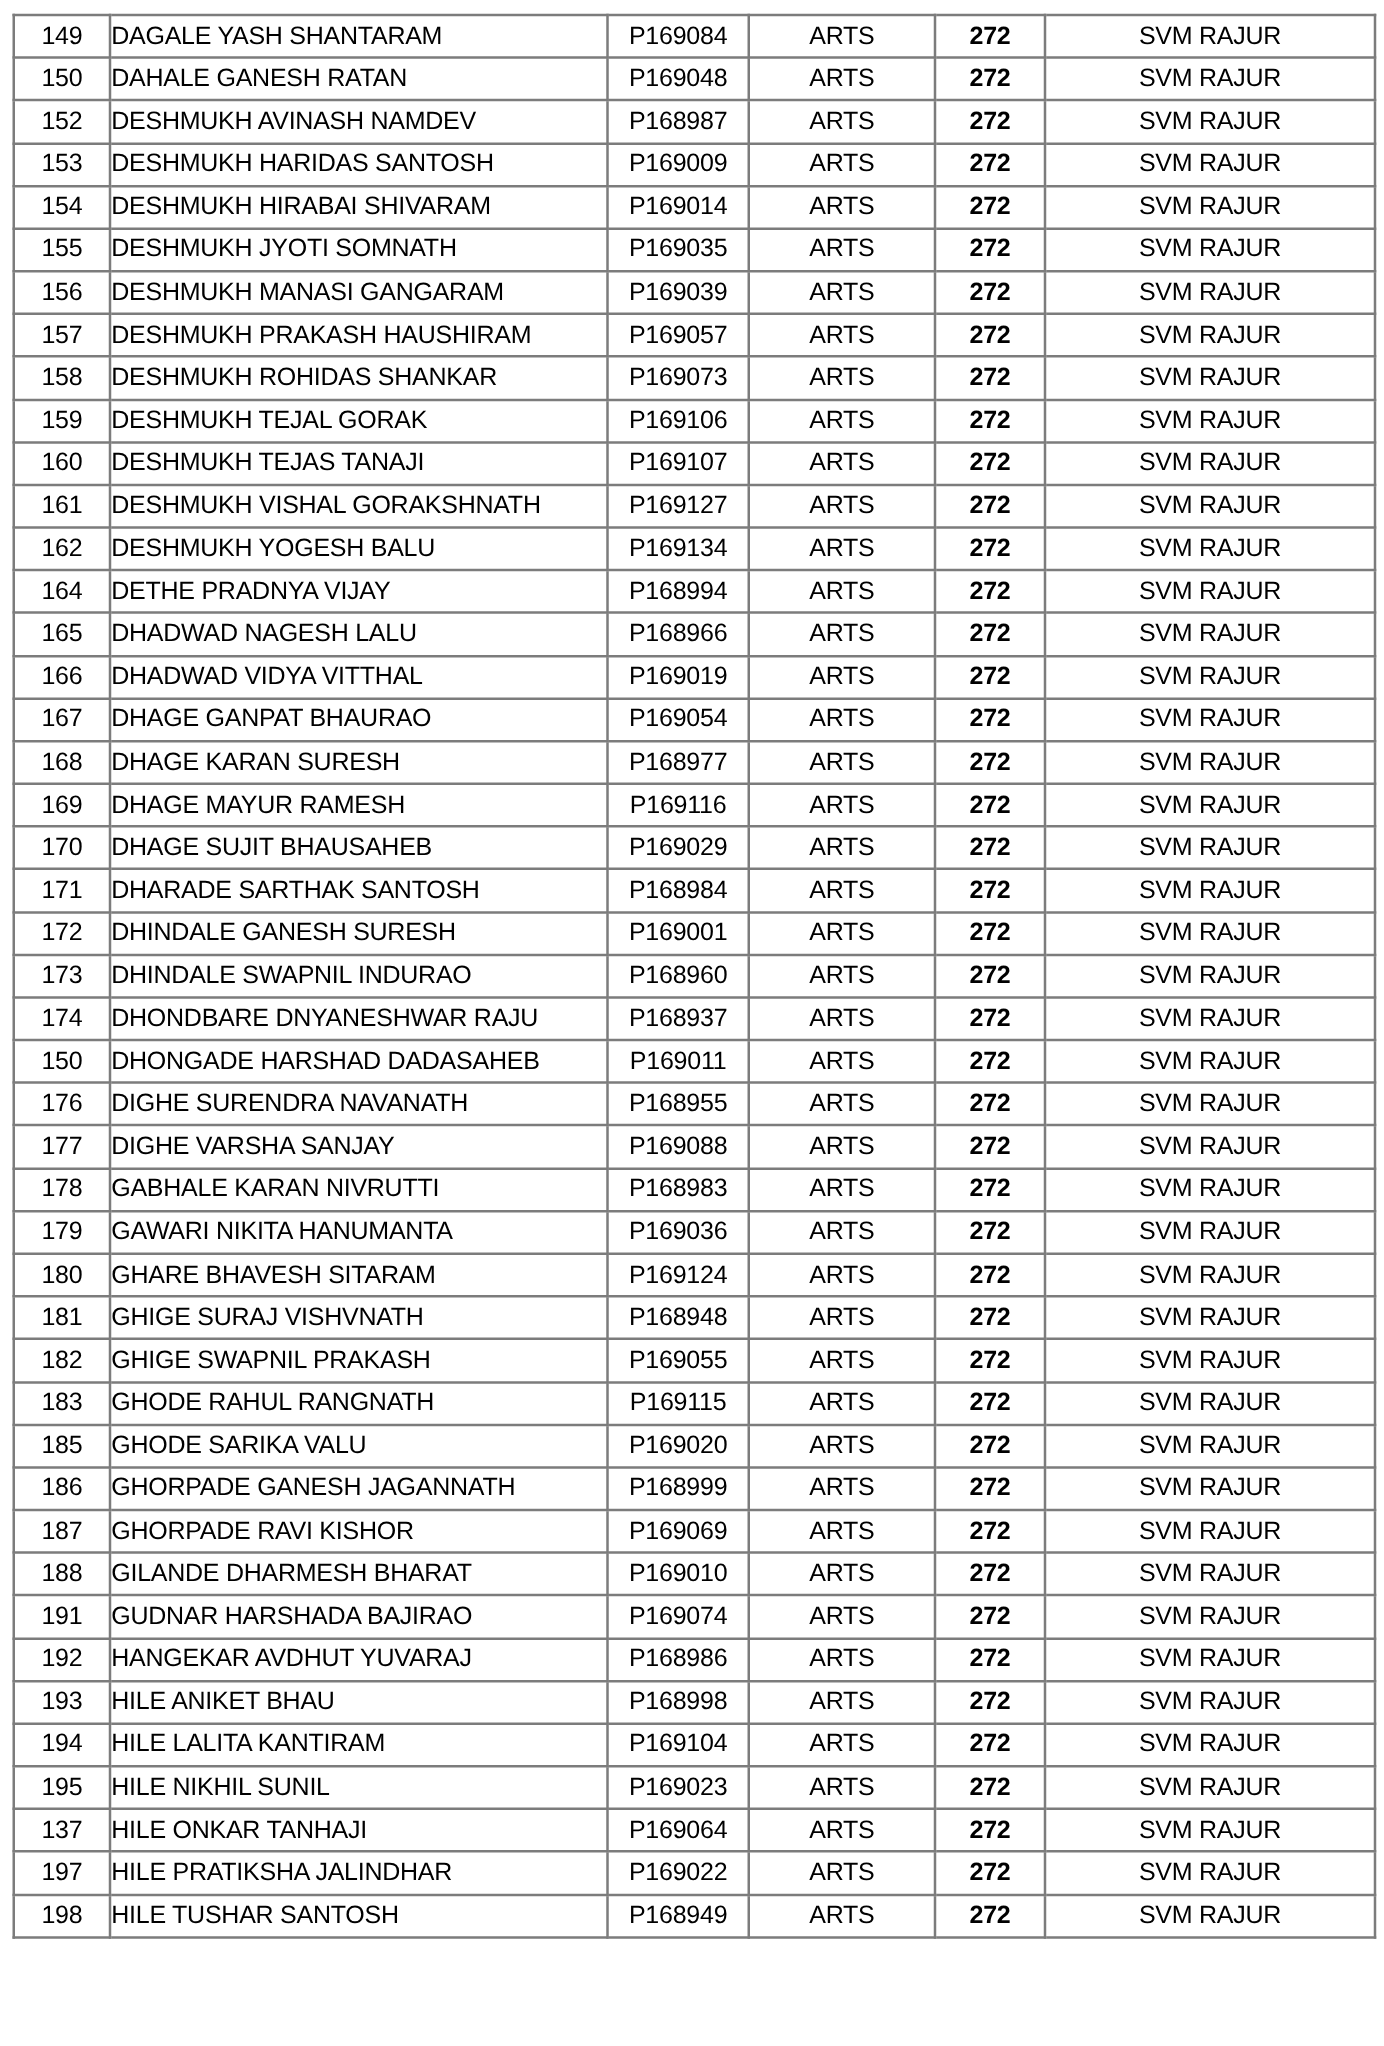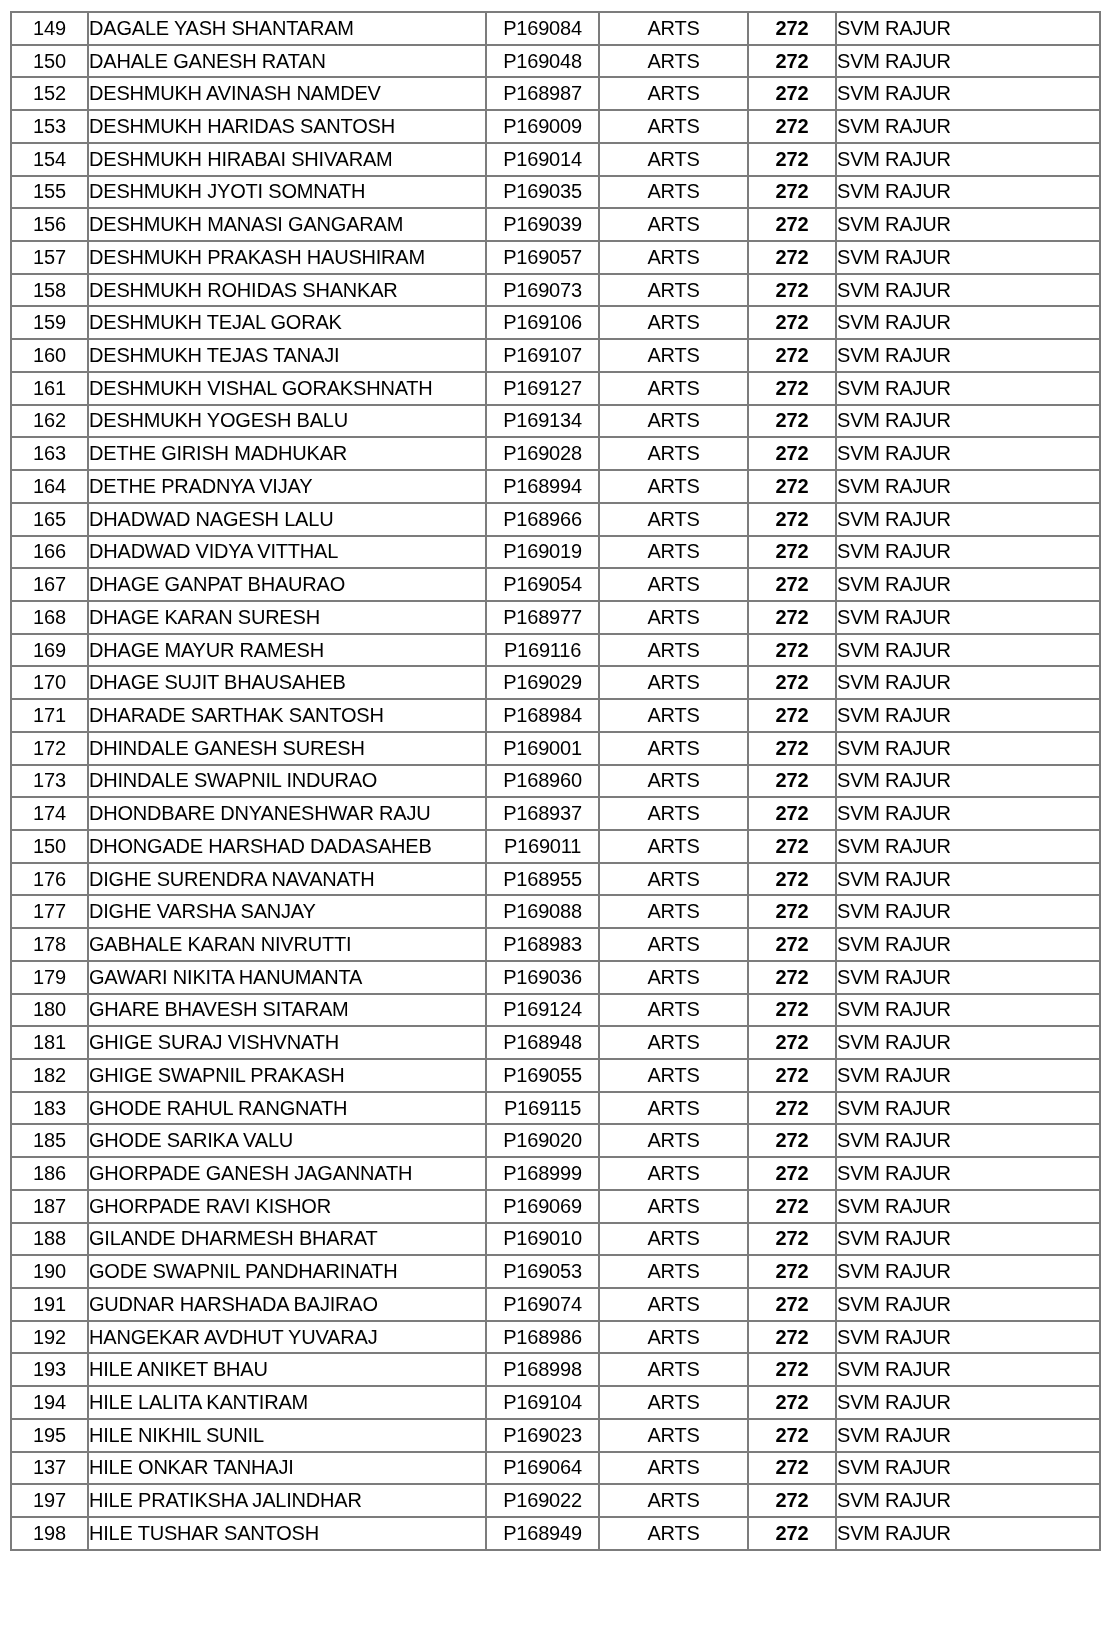--- a/index.html
+++ b/index.html
@@ -31,21 +31,21 @@
     vertical-align: middle;
     white-space: nowrap;
     overflow: hidden;
     padding: 0;
   }
   td.c0 { text-align: center; }
   td.c1 { text-align: left; padding-left: 13px; }
   td.c2 { text-align: center; }
   td.c3 { text-align: center; }
   td.c4 { text-align: center; font-weight: bold; }
-  td.c5 { text-align: left; }
+  td.c5 { text-align: center; }
   col.w0 { width: 77px; }
   col.w1 { width: 398px; }
   col.w2 { width: 113px; }
   col.w3 { width: 149px; }
   col.w4 { width: 88px; }
   col.w5 { width: 264px; }
 </style>
 </head>
 <body>
 
@@ -157,28 +157,20 @@
       </tr>
       <tr>
         <td class="c0">162</td>
         <td class="c1">DESHMUKH YOGESH BALU</td>
         <td class="c2">P169134</td>
         <td class="c3">ARTS</td>
         <td class="c4">272</td>
         <td class="c5">SVM RAJUR</td>
       </tr>
       <tr>
-        <td class="c0">163</td>
-        <td class="c1">DETHE GIRISH MADHUKAR</td>
-        <td class="c2">P169028</td>
-        <td class="c3">ARTS</td>
-        <td class="c4">272</td>
-        <td class="c5">SVM RAJUR</td>
-      </tr>
-      <tr>
         <td class="c0">164</td>
         <td class="c1">DETHE PRADNYA VIJAY</td>
         <td class="c2">P168994</td>
         <td class="c3">ARTS</td>
         <td class="c4">272</td>
         <td class="c5">SVM RAJUR</td>
       </tr>
       <tr>
         <td class="c0">165</td>
         <td class="c1">DHADWAD NAGESH LALU</td>
@@ -352,28 +344,20 @@
         <td class="c1">GHORPADE RAVI KISHOR</td>
         <td class="c2">P169069</td>
         <td class="c3">ARTS</td>
         <td class="c4">272</td>
         <td class="c5">SVM RAJUR</td>
       </tr>
       <tr>
         <td class="c0">188</td>
         <td class="c1">GILANDE DHARMESH BHARAT</td>
         <td class="c2">P169010</td>
-        <td class="c3">ARTS</td>
-        <td class="c4">272</td>
-        <td class="c5">SVM RAJUR</td>
-      </tr>
-      <tr>
-        <td class="c0">190</td>
-        <td class="c1">GODE SWAPNIL PANDHARINATH</td>
-        <td class="c2">P169053</td>
         <td class="c3">ARTS</td>
         <td class="c4">272</td>
         <td class="c5">SVM RAJUR</td>
       </tr>
       <tr>
         <td class="c0">191</td>
         <td class="c1">GUDNAR HARSHADA BAJIRAO</td>
         <td class="c2">P169074</td>
         <td class="c3">ARTS</td>
         <td class="c4">272</td>

